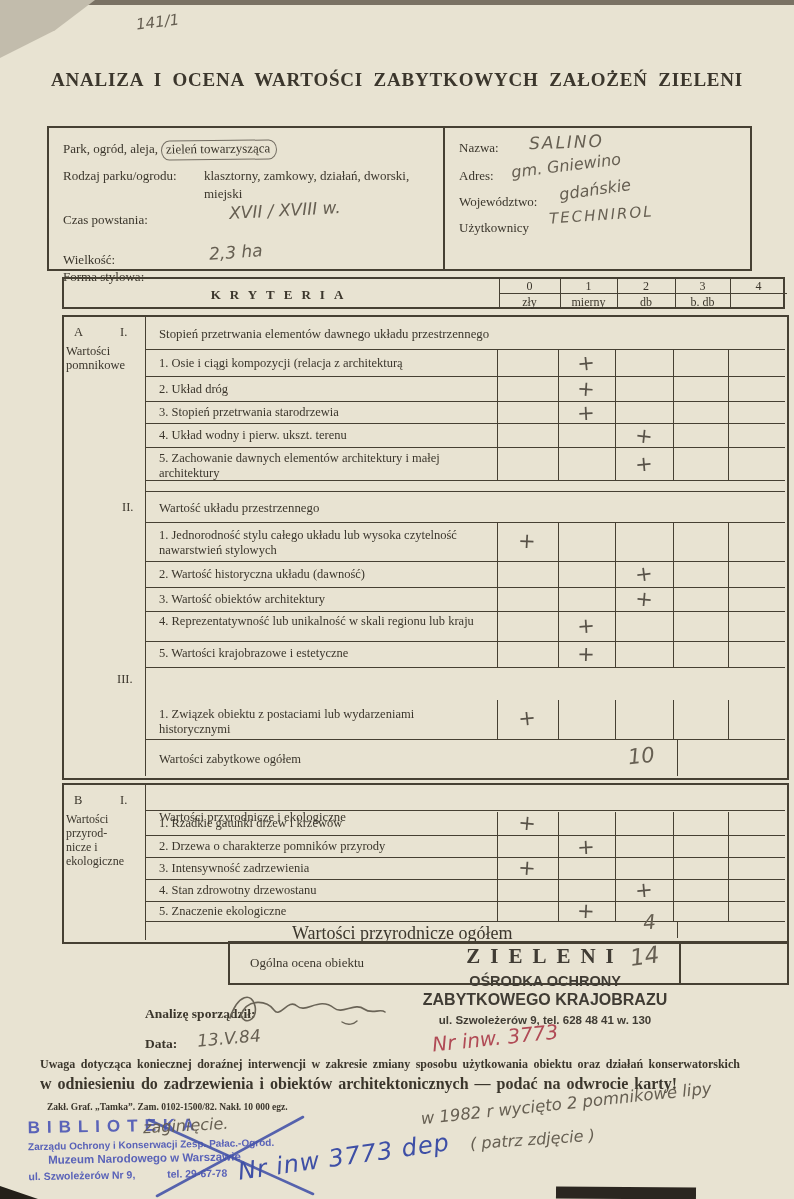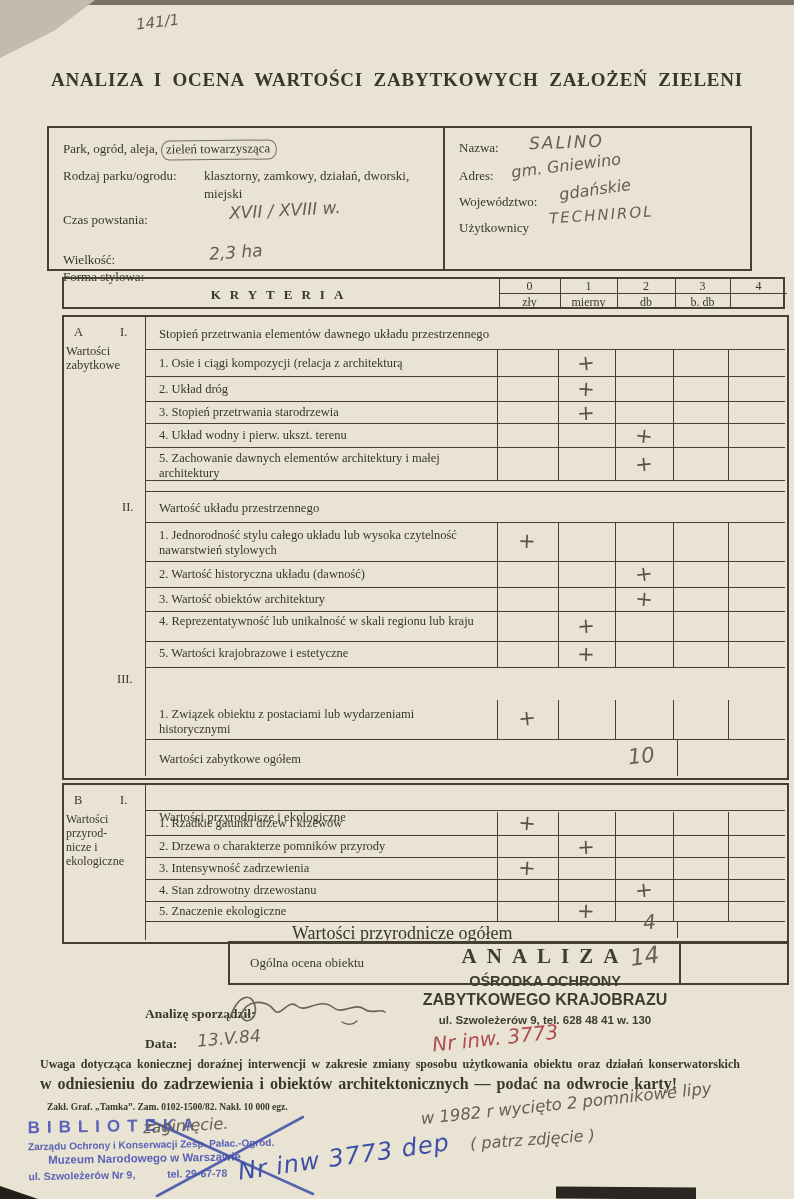--- a/index.html
+++ b/index.html
@@ -94,21 +94,21 @@
     <div class="abs" style="left:611px;top:16px;width:55px;text-align:center;font-size:12px;">b. db</div>
     <div class="abs" style="left:666px;top:16px;width:57px;text-align:center;font-size:12px;"></div>
   </div>
 
   <div class="box2" style="left:62px;top:315px;width:723px;height:461px;"></div>
   <div class="abs" style="left:145px;top:315px;width:1.4px;height:461px;background:#464033;"></div>
 
   <div class="sideLbl" style="left:74px;top:325px;">A</div>
   <div class="sideLbl" style="left:120px;top:325px;">I.</div>
   <div class="sideLbl" style="left:66px;top:344px;">Wartości</div>
-  <div class="sideLbl" style="left:66px;top:358px;">zabytkowe</div>
+  <div class="sideLbl" style="left:66px;top:358px;">pomnikowe</div>
   <div class="sideLbl" style="left:122px;top:500px;">II.</div>
   <div class="sideLbl" style="left:117px;top:672px;">III.</div>
 
   <div class="row headrow" style="top:317px;height:33px;padding-top:10px;"><span>Stopień przetrwania elementów dawnego układu przestrzennego</span></div>
 
   <div class="row cols" style="top:350px;height:27px;">
     <div class="crit" style="padding-top:6px;">1. Osie i ciągi kompozycji (relacja z architekturą</div>
     <span class="cross" style="top: 3px; left: 431px; transform: rotate(-6deg);">+</span>
   </div>
   <div class="row cols" style="top:377px;height:25px;">
@@ -200,21 +200,21 @@
     <span class="abs hand" style="left:498px;top:-12px;font-size:20px;transform:rotate(-5deg);">4</span>
   </div>
 
   <div class="box" style="left:228px;top:941px;width:557px;height:40px;">
     <div class="abs" style="left:449px;top:0;width:1.6px;height:100%;background:#464033;"></div>
     <div class="abs" style="left:20px;top:12px;font-size:13px;">Ogólna ocena obiektu</div>
     <span class="abs hand" style="left:400px;top:0;font-size:23px;transform:rotate(-8deg);">14</span>
   </div>
 
   <div class="abs stamp-arch" style="left:395px;top:944px;width:300px;">
-    <div class="bold" style="font-size:21px;letter-spacing:10px;">ANALIZA</div>
+    <div class="bold" style="font-size:21px;letter-spacing:10px;">ZIELENI</div>
     <div class="sans bold" style="font-size:14.5px;margin-top:4px;">OŚRODKA OCHRONY</div>
     <div class="sans bold" style="font-size:16px;margin-top:2px;">ZABYTKOWEGO KRAJOBRAZU</div>
     <div class="sans bold" style="font-size:11.5px;margin-top:5px;">ul. Szwoleżerów 9, tel. 628 48 41 w. 130</div>
   </div>
 
   <div class="abs hand redpen" style="left:432px;top:1026px;font-size:20px;transform:rotate(-6deg);color:#b04a55;">Nr inw. 3773</div>
 
   <div class="abs bold" style="left:145px;top:1006px;font-size:13.5px;">Analizę sporządził:</div>
   <svg class="abs" style="left:222px;top:982px;" width="170" height="55" viewBox="0 0 170 55">
     <path d="M8,36 C16,12 30,10 33,24 C36,38 22,44 19,33 C25,16 46,18 52,28 C58,37 66,16 75,24 C84,32 97,14 112,26 C120,33 133,20 142,27 C150,33 158,26 163,30" fill="none" stroke="#6a6457" stroke-width="1.6" stroke-linecap="round"></path>

